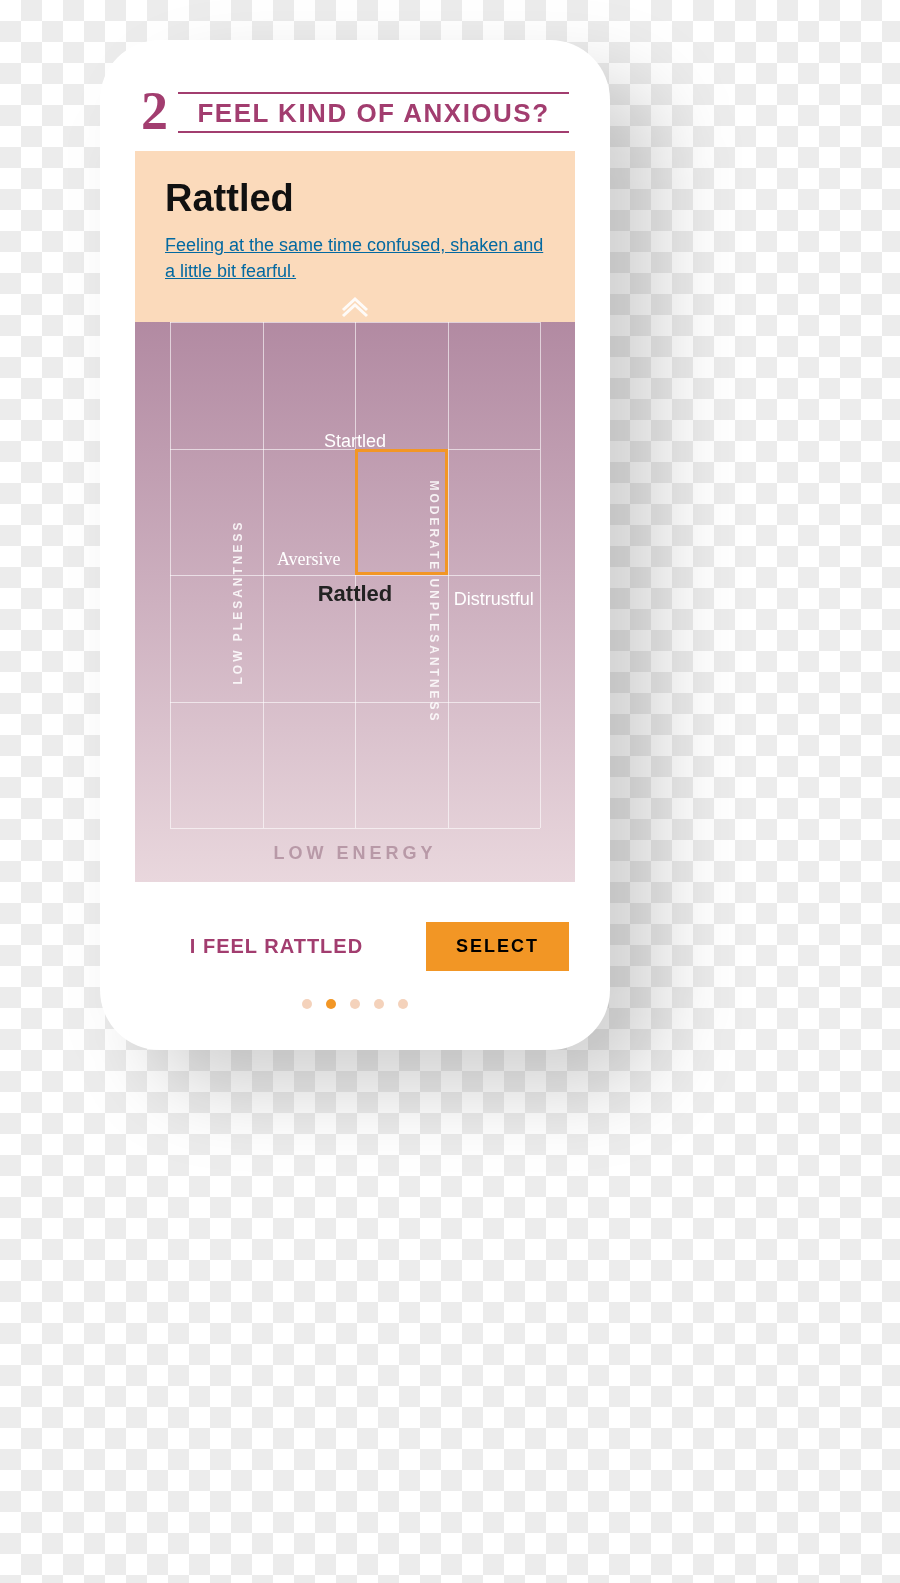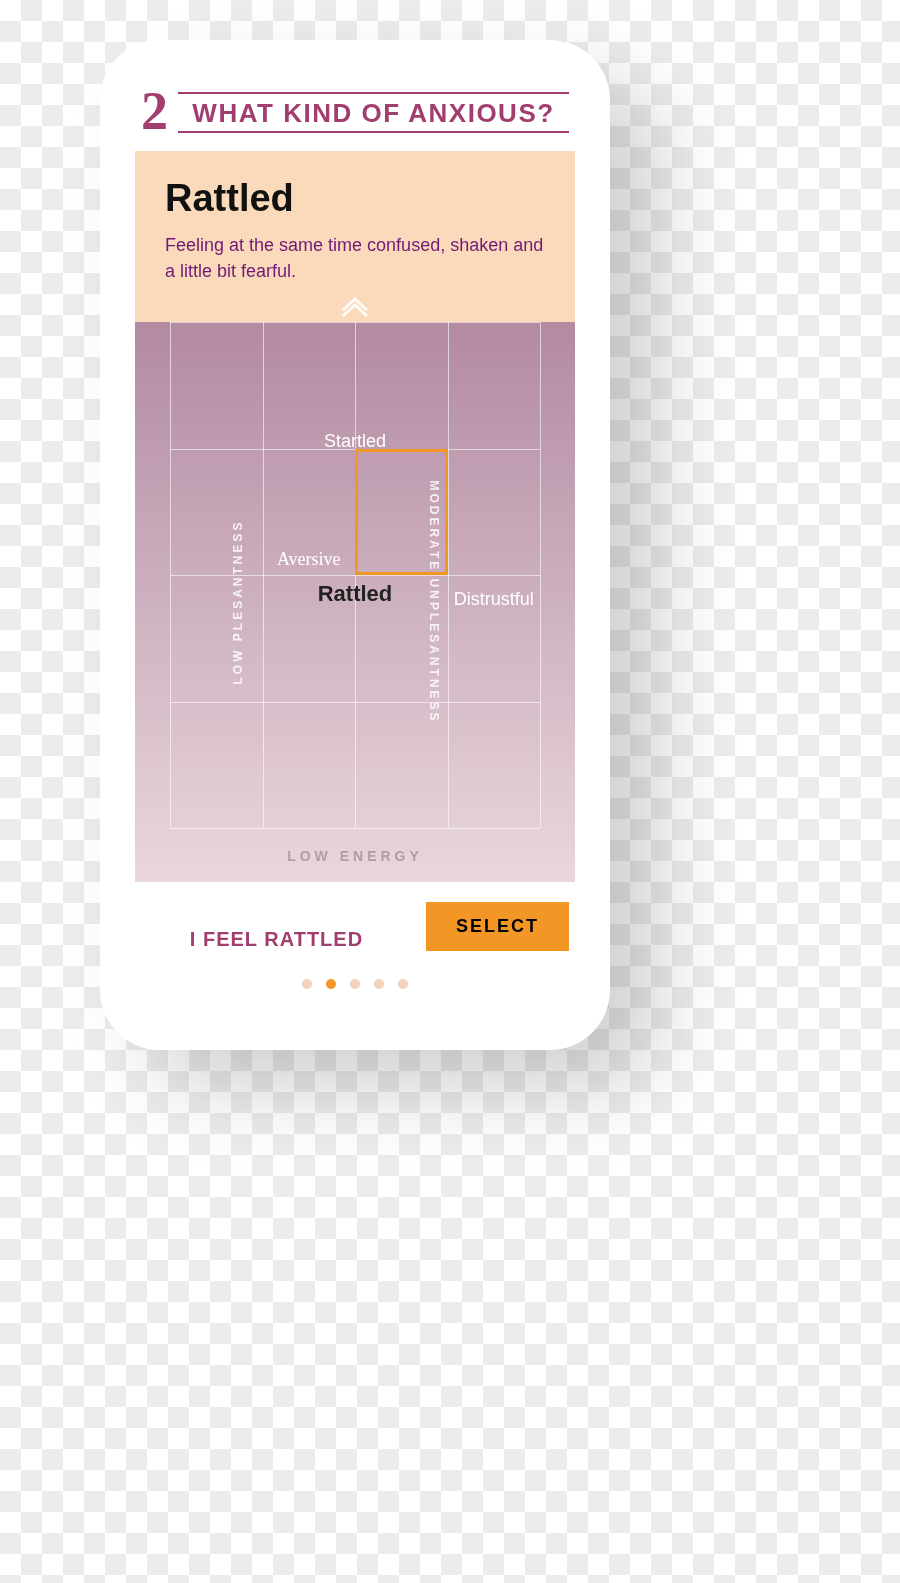--- a/index.html
+++ b/index.html
@@ -61,21 +61,21 @@
   .card{
     background:var(--peach);
     padding:26px 30px 12px 30px;
     margin-top:10px;
     position:relative;
   }
   .card h2{
     margin:0 0 12px 0;font-size:38px;font-weight:900;color:#111;
   }
   .card p{
-    margin:0 0 26px 0;font-size:18px;line-height:1.45;color:#701a75;
+    margin:0 0 26px 0;font-size:18px;line-height:1.45;color:#0369a1;text-decoration:underline;
   }
   .chevrons{
     position:absolute;bottom:4px;left:calc(50% - 14px);
     display:flex;flex-direction:column;align-items:center;gap:-4px;
     color:#fff;opacity:.9;
   }
   .chevrons svg{display:block;margin-top:-10px;}
   .grid{
     position:relative;
     height:560px;
@@ -96,42 +96,43 @@
   .h4{top:calc(3*((100% - 54px)/4));}
   .h5{top:calc(4*((100% - 54px)/4));}
   .axis-left,.axis-right{
     position:absolute;top:50%;transform-origin:center;
     font-size:12px;letter-spacing:3px;color:rgba(255,255,255,0.85);font-weight:600;
   }
   .axis-left{left:20px;transform:translateY(-50%) rotate(-90deg);}
   .axis-right{right:20px;transform:translateY(-50%) rotate(90deg);white-space:nowrap;}
   .axis-bottom{
     position:absolute;bottom:18px;left:0;right:0;text-align:center;
-    font-size:14px;letter-spacing:4px;color:#b899a7;font-weight:600;
+    font-size:18px;letter-spacing:4px;color:#b899a7;font-weight:600;
   }
   .cell-label{
     position:absolute;color:#fff;font-size:18px;font-weight:500;
     white-space:nowrap;
   }
   .lbl-startled{left:50%;top:calc(1*((100% - 54px)/4) - 26px);transform:translateX(-50%);margin-top:8px;}
   .lbl-aversive{left:calc(35px + 1.5*((100% - 70px)/4));top:calc(2*((100% - 54px)/4) - 26px);transform:translateX(-50%);font-family:Liberation Serif, serif;}
   .lbl-distrustful{left:calc(35px + 3.5*((100% - 70px)/4));top:calc(2*((100% - 54px)/4) - 26px);transform:translateX(-50%);margin-top:40px;}
   .lbl-rattled{left:50%;top:calc(2*((100% - 54px)/4) + 6px);transform:translateX(-50%);color:#222;font-weight:700;font-size:22px;}
   .selector{
     position:absolute;
     border:3px solid var(--orange);
     pointer-events:none;
     left:calc(35px + 2*((100% - 70px)/4));
     width:calc((100% - 70px)/4);
     top:calc(1*((100% - 54px)/4));
     height:calc((100% - 54px)/4);
   }
   .footer{
-    display:flex;align-items:flex-end;gap:14px;
+    display:flex;align-items:center;gap:14px;
     padding:20px 6px 6px 6px;
+    margin-top:20px;
   }
   .feel-label{
     flex:1;text-align:center;
     font-size:20px;font-weight:800;letter-spacing:1px;color:var(--brand);
   }
   .select-btn{
     background:var(--orange);color:#000000;border:none;
     padding:14px 30px;font-size:18px;font-weight:700;letter-spacing:2px;
     cursor:pointer;
   }
@@ -143,21 +144,21 @@
 </style>
 </head>
 <body>
 
 <div class="phone-shadow"></div>
 
 <div class="phone">
 
   <div class="header">
     <div class="step-number">2</div>
-    <div class="step-title">WHAT KIND OF ANXIOUS?</div>
+    <div class="step-title">FEEL KIND OF ANXIOUS?</div>
   </div>
 
   <div class="card">
     <h2>Rattled</h2>
     <p>Feeling at the same time confused, shaken and a little bit fearful.</p>
     <div class="chevrons">
       <svg width="28" height="16" viewBox="0 0 28 16">
           <polyline points="2,14 14,3 26,14" fill="none" stroke="#fff" stroke-width="3"></polyline>
         </svg>
       <svg width="28" height="16" viewBox="0 0 28 16">

